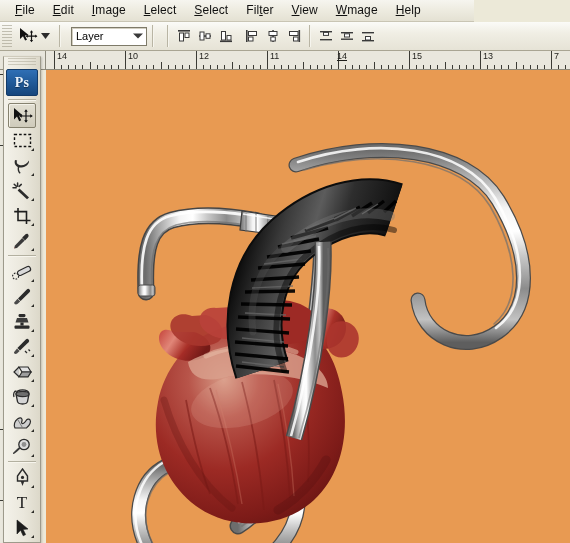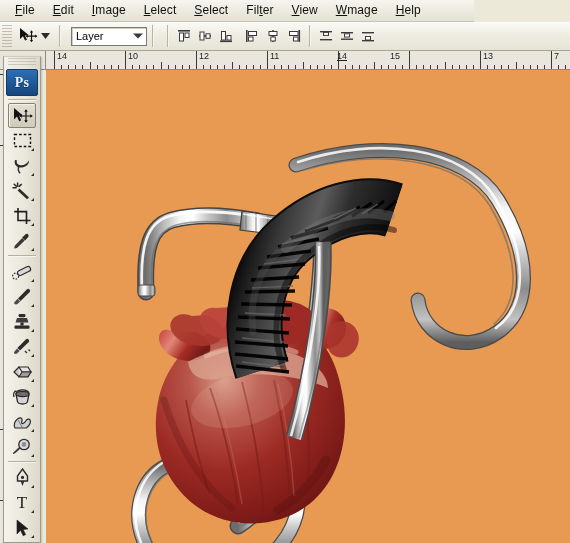--- a/index.html
+++ b/index.html
@@ -404,21 +404,21 @@
       <div class="tick" style="left: 299.1px; height: 4px;"></div>
       <div class="tick" style="left: 306.2px; height: 4px;"></div>
       <div class="tick" style="left: 313.3px; height: 4px;"></div>
       <div class="tick" style="left: 320.4px; height: 4px;"></div>
       <div class="tick" style="left: 327.5px; height: 7px;"></div>
       <div class="tick" style="left: 334.6px; height: 4px;"></div>
       <div class="tick" style="left: 341.7px; height: 4px;"></div>
       <div class="tick" style="left: 348.8px; height: 4px;"></div>
       <div class="tick" style="left: 355.9px; height: 4px;"></div>
       <div class="tick" style="left: 363px; height: 18px;"></div>
-      <div class="num" style="left: 344px;">15</div>
+      <div class="num" style="left: 366px;">15</div>
       <div class="tick" style="left: 370.1px; height: 4px;"></div>
       <div class="tick" style="left: 377.2px; height: 4px;"></div>
       <div class="tick" style="left: 384.3px; height: 4px;"></div>
       <div class="tick" style="left: 391.4px; height: 4px;"></div>
       <div class="tick" style="left: 398.5px; height: 7px;"></div>
       <div class="tick" style="left: 405.6px; height: 4px;"></div>
       <div class="tick" style="left: 412.7px; height: 4px;"></div>
       <div class="tick" style="left: 419.8px; height: 4px;"></div>
       <div class="tick" style="left: 426.9px; height: 4px;"></div>
       <div class="tick" style="left: 434px; height: 18px;"></div>

